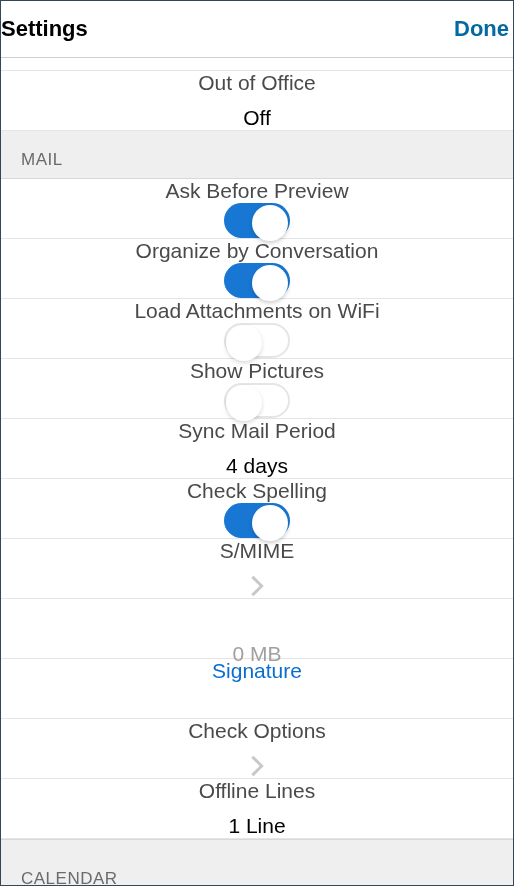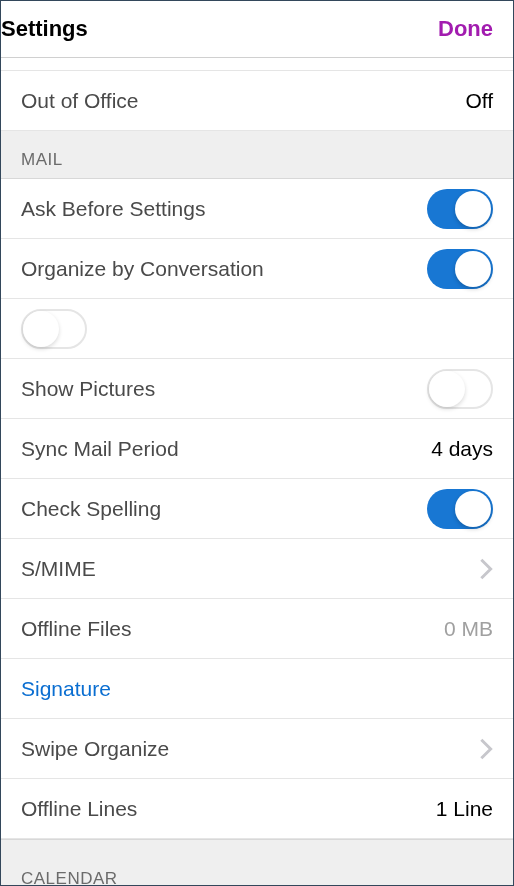--- a/index.html
+++ b/index.html
@@ -25,56 +25,58 @@
       position: relative;
       border-bottom: 1px solid #d0d0d0;
     }
     .header-title {
       font-size: 22px;
       font-weight: 600;
       color: #000;
     }
     .header-done {
       position: absolute;
-      right: 20px;
+      right: 4px;
       font-size: 22px;
       font-weight: 600;
-      color: #a21caf;
+      color: #0369a1;
       cursor: pointer;
     }
     .top-gap {
       height: 13px;
       background: #ffffff;
       border-bottom: 1px solid #e5e5e5;
     }
     .row {
       height: 60px;
       display: flex;
       align-items: center;
       justify-content: space-between;
       padding: 0 20px;
       background: #ffffff;
       border-bottom: 1px solid #e5e5e5;
+      flex-direction: column;
     }
     .row-label {
       font-size: 21px;
       color: #4a4a4a;
     }
     .row-label-blue {
       font-size: 21px;
       color: #0a6ed1;
       text-align: right;
     }
     .row-value-blue {
       font-size: 21px;
       color: #000000;
     }
     .row-value-gray {
       font-size: 21px;
       color: #a0a0a0;
+      margin-top: 43px;
     }
     .section-header {
       height: 48px;
       display: flex;
       align-items: flex-end;
       padding: 0 20px 8px 20px;
       background: #efefef;
       border-bottom: 1px solid #d8d8d8;
     }
     .section-header-text {
@@ -144,34 +146,35 @@
 <div class="row">
   <div class="row-label">Out of Office</div>
   <div class="row-value-blue">Off</div>
 </div>
 
 <div class="section-header">
   <div class="section-header-text">MAIL</div>
 </div>
 
 <div class="row">
-  <div class="row-label">Ask Before Settings</div>
+  <div class="row-label">Ask Before Preview</div>
   <div class="toggle toggle-on">
     <div class="toggle-knob"></div>
   </div>
 </div>
 
 <div class="row">
   <div class="row-label">Organize by Conversation</div>
   <div class="toggle toggle-on">
     <div class="toggle-knob"></div>
   </div>
 </div>
 
 <div class="row">
+  <div class="row-label">Load Attachments on WiFi</div>
   <div class="toggle toggle-off">
     <div class="toggle-knob"></div>
   </div>
 </div>
 
 <div class="row">
   <div class="row-label">Show Pictures</div>
   <div class="toggle toggle-off">
     <div class="toggle-knob"></div>
   </div>
@@ -192,30 +195,29 @@
 <div class="row">
   <div class="row-label">S/MIME</div>
   <div class="chevron">
     <svg viewBox="0 0 12 20" fill="none" stroke="#c7c7cc" stroke-width="2.5">
         <polyline points="2,2 10,10 2,18"></polyline>
       </svg>
   </div>
 </div>
 
 <div class="row">
-  <div class="row-label">Offline Files</div>
   <div class="row-value-gray">0 MB</div>
 </div>
 
 <div class="row">
   <div class="row-label-blue">Signature</div>
 </div>
 
 <div class="row">
-  <div class="row-label">Swipe Organize</div>
+  <div class="row-label">Check Options</div>
   <div class="chevron">
     <svg viewBox="0 0 12 20" fill="none" stroke="#c7c7cc" stroke-width="2.5">
         <polyline points="2,2 10,10 2,18"></polyline>
       </svg>
   </div>
 </div>
 
 <div class="row">
   <div class="row-label">Offline Lines</div>
   <div class="row-value-blue">1 Line</div>

